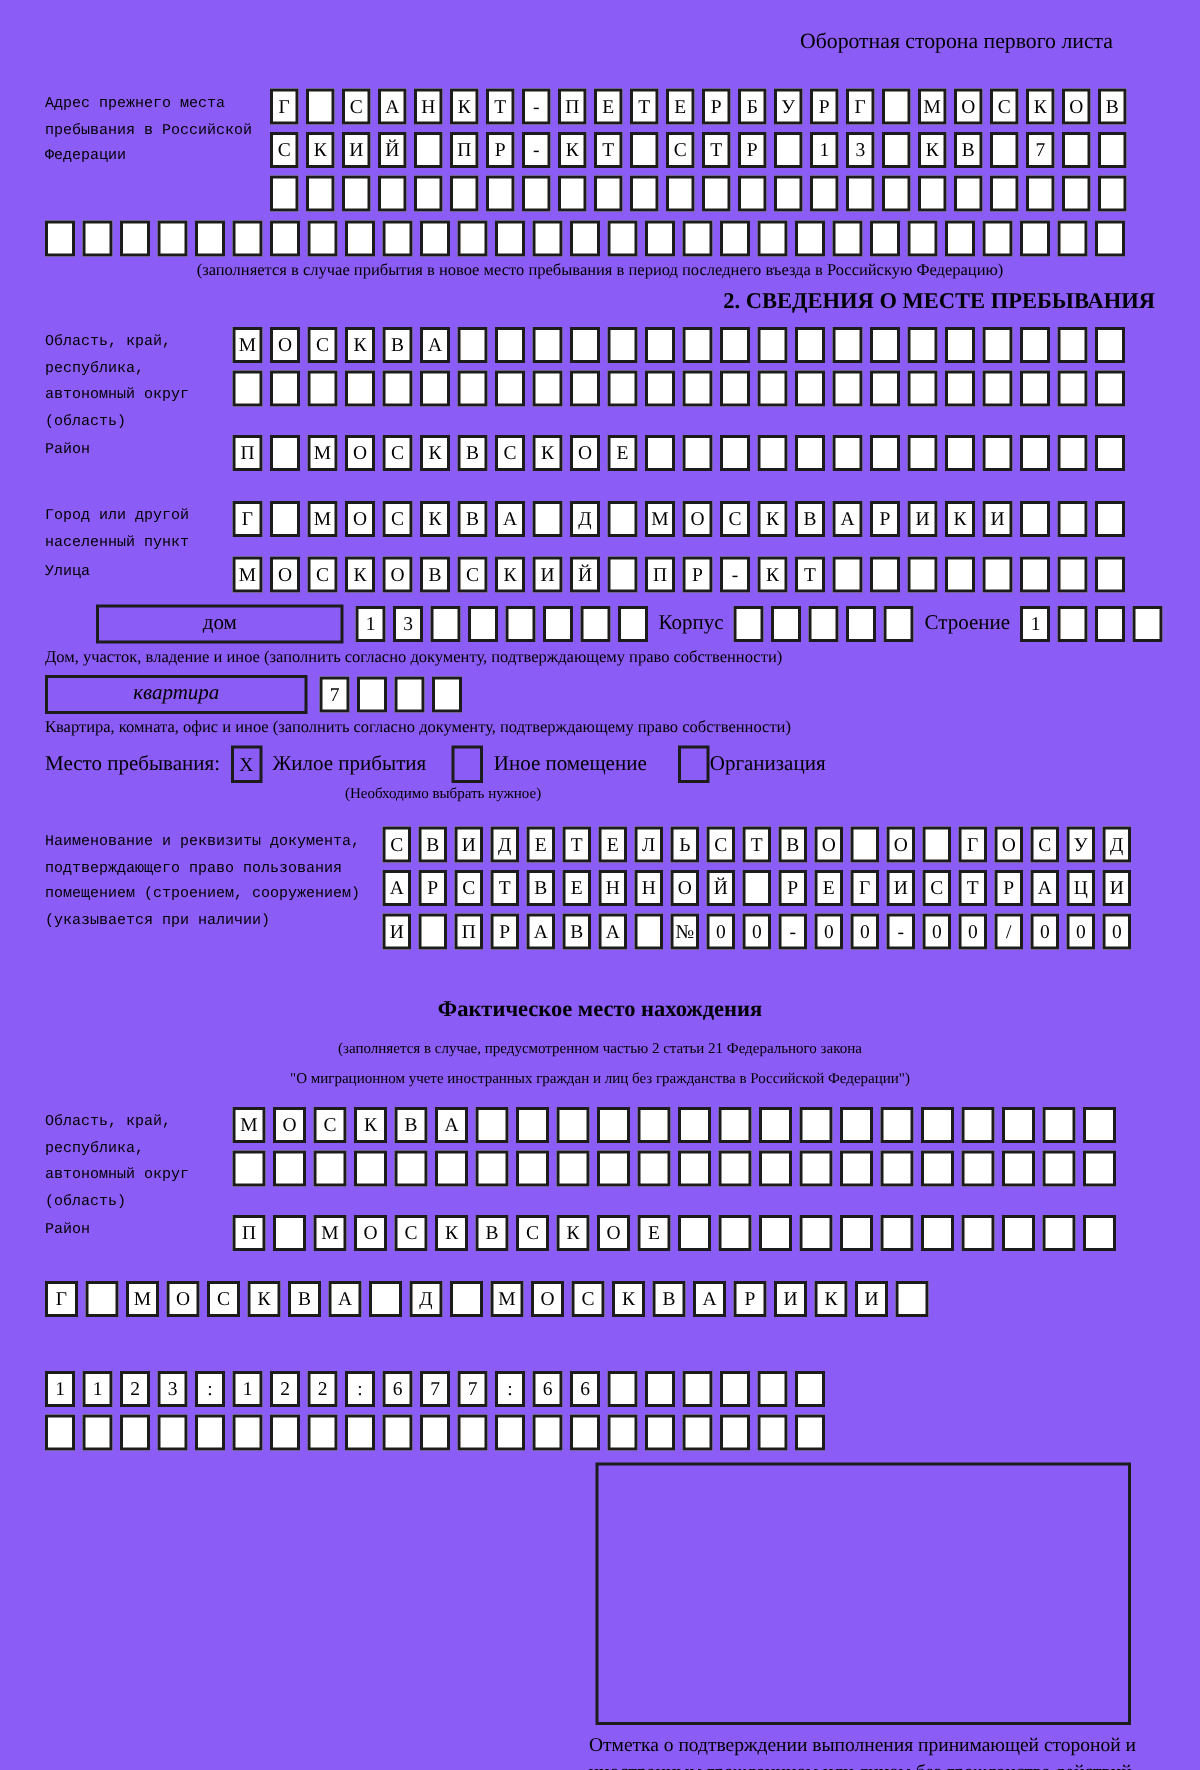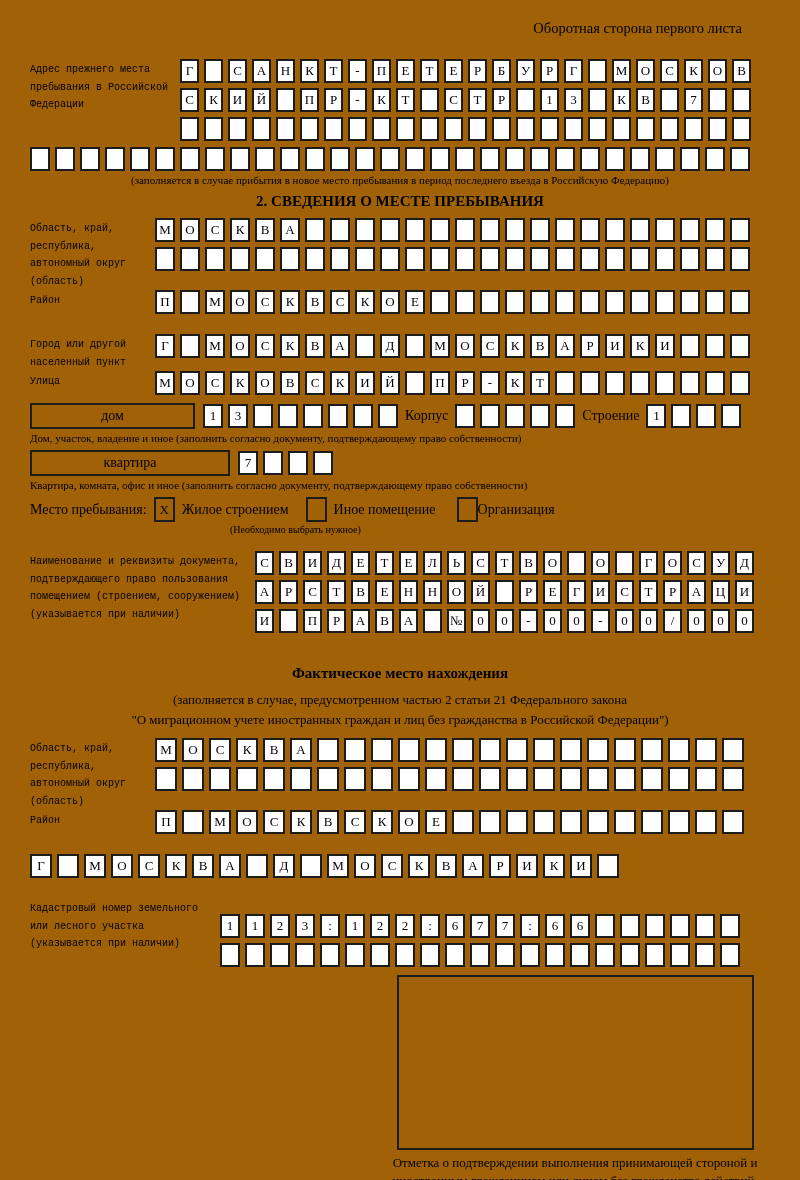--- a/index.html
+++ b/index.html
@@ -1,21 +1,21 @@
 <!DOCTYPE html>
 <html><head>
 <meta charset="utf-8">
 <style>
   html,body{margin:0;padding:0;background:#fff;}
   .page{
     position:relative;
     width:800px;height:1180px;
     box-sizing:border-box;
     padding:20px 0 0 30px;
-    background:#a16207;color:#000;
+    background:#8b5cf6;color:#000;
     font-family:"Liberation Serif","DejaVu Serif",serif;
     overflow:hidden;
   }
   .header-note{
     text-align:right;
     padding-right:58px;
     font-size:14.5px;
     margin-bottom:22px;
   }
   .field{display:flex;align-items:flex-start;}
@@ -46,50 +46,50 @@
   .g-doc .cell{width:19px;}
   .g-fact .cell{width:22px;}
   .g-kad .cell{width:20px;}
   .g-small .cell{width:20px;}
   .caption{
     font-size:11px;
     margin-top:3px;
   }
   .center{text-align:center;padding-right:30px;}
   .section-title{
-    text-align:center;padding-right:30px;
+    text-align:right;padding-right:30px;
     font-weight:bold;font-size:15px;
     margin:7px 0 8px 0;
   }
   .namedbox{
     box-sizing:border-box;
     height:26px;border:2px solid #1c1c1c;
     display:flex;align-items:center;justify-content:center;
     font-size:14px;
   }
   .dom-box{width:165px;}
-  .kv-box{width:200px;}
+  .kv-box{width:175px;font-style:italic;}
   .inline-row{display:flex;align-items:center;}
   .inline-label{font-size:14px;margin:0 7px;}
   .checkbox{
     box-sizing:border-box;
     width:21px;height:25px;border:2px solid #1c1c1c;
     display:flex;align-items:center;justify-content:center;
     font-size:13px;
   }
-  .mt4{margin-top:20px;} .mt6{margin-top:6px;} .mt8{margin-top:8px;}
+  .mt4{margin-top:20px;} .mt6{margin-top:6px;} .mt8{margin-top:8px;margin-left:34px;}
   .note-small{font-size:10px;margin:2px 0 16px 200px;}
   .fact-title{
     text-align:center;padding-right:30px;
     font-weight:bold;font-size:15px;
     margin:10px 0 8px 0;
   }
   .fact-caption{
     text-align:center;padding-right:30px;
-    font-size:13px;line-height:20px;
+    font-size:10px;line-height:20px;
   }
   .minh{min-height:70px;}
   .minh2{min-height:104px;}
   .stamp-wrap{
     width:390px;
     margin:8px 30px 0 auto;
   }
   .stamp-box{
     box-sizing:border-box;
     width:357px;height:175px;
@@ -412,21 +412,21 @@
         <span class="cell"></span>
         <span class="cell"></span>
         <span class="cell"></span>
       </div>
   </div>
   <div class="caption">Квартира, комната, офис и иное (заполнить согласно документу, подтверждающему право собственности)</div>
 
   <div class="inline-row mt6">
     <span class="inline-label" style="margin-left:0">Место пребывания:</span>
     <span class="checkbox">X</span>
-    <span class="inline-label">Жилое строением</span>
+    <span class="inline-label">Жилое прибытия</span>
     <span class="checkbox" style="margin-left:10px"></span>
     <span class="inline-label">Иное помещение</span>
     <span class="checkbox" style="margin-left:14px"></span>
     <span class="inline-label" style="margin-left:0">Организация</span>
   </div>
   <div class="note-small">(Необходимо выбрать нужное)</div>
 
   <div class="field minh2">
     <div class="flabel w225">Наименование и реквизиты документа, подтверждающего право пользования помещением (строением, сооружением) (указывается при наличии)</div>
     <div class="rows">
@@ -609,21 +609,20 @@
         <span class="cell">А</span>
         <span class="cell">Р</span>
         <span class="cell">И</span>
         <span class="cell">К</span>
         <span class="cell">И</span>
         <span class="cell"></span>
       </div>
   </div>
 
   <div class="field mt4">
-    <div class="flabel w190">Кадастровый номер земельного или лесного участка (указывается при наличии)</div>
     <div class="rows" style="margin-top:16px">
       <div class="cells g-kad">
           <span class="cell">1</span>
           <span class="cell">1</span>
           <span class="cell">2</span>
           <span class="cell">3</span>
           <span class="cell">:</span>
           <span class="cell">1</span>
           <span class="cell">2</span>
           <span class="cell">2</span>

